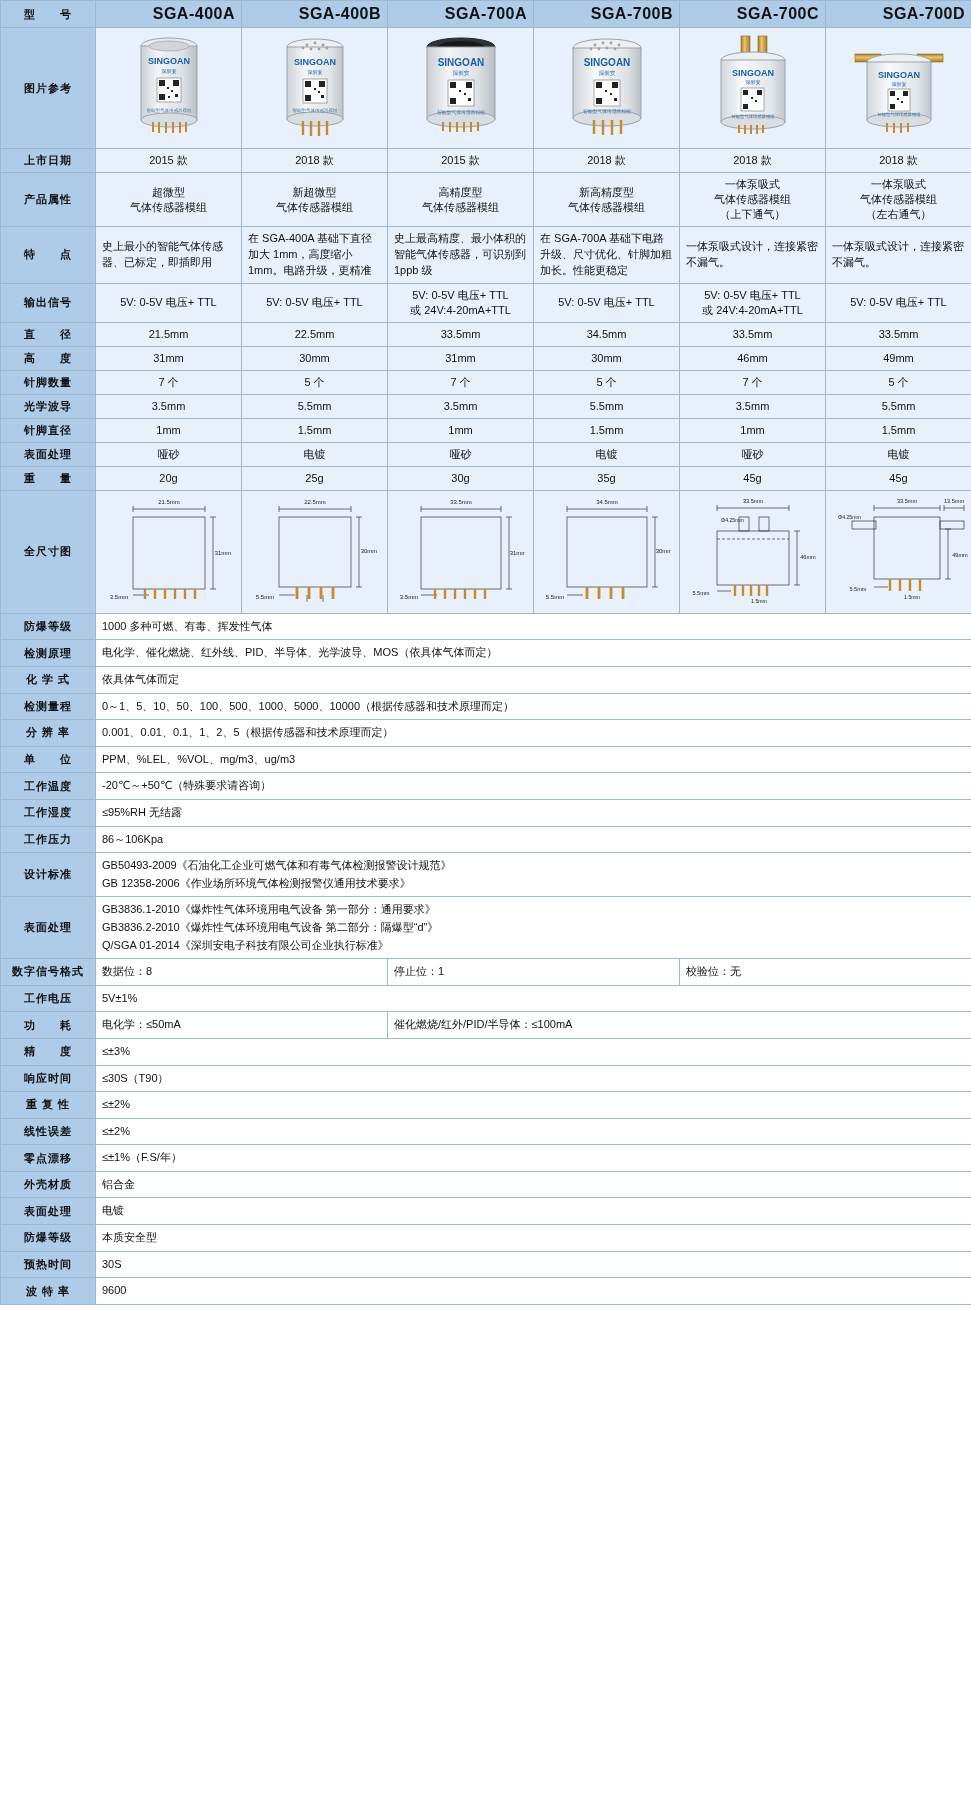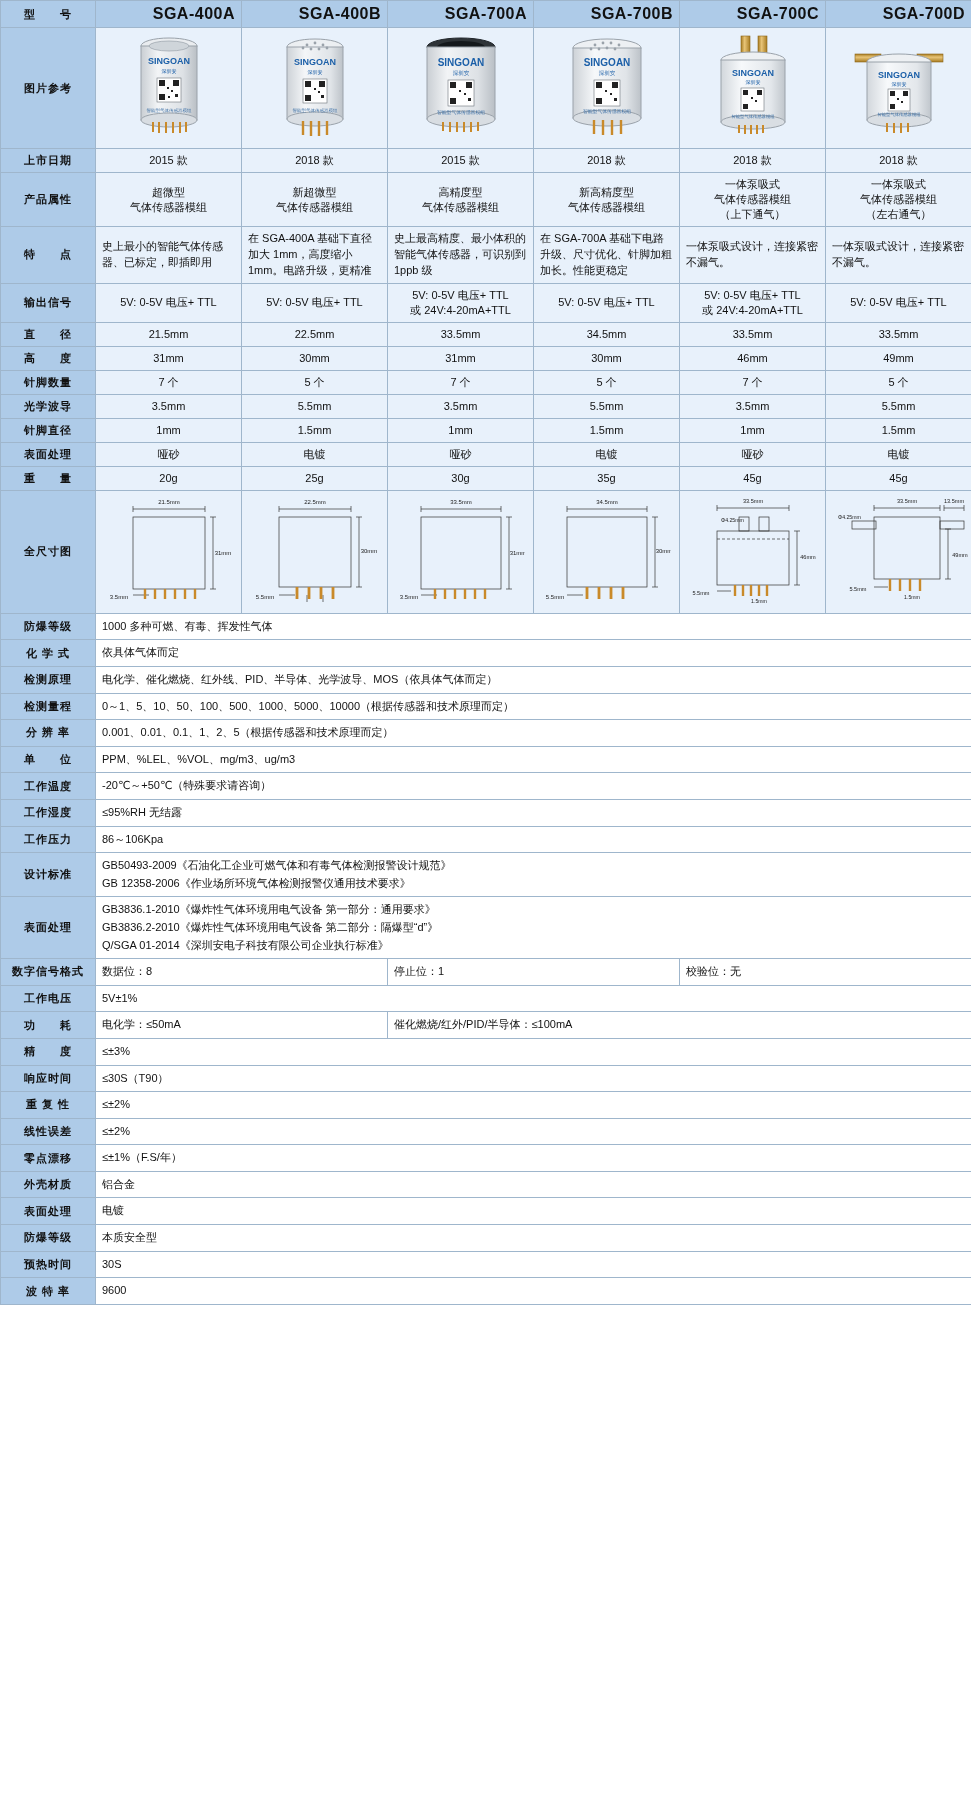--- a/index.html
+++ b/index.html
@@ -644,26 +644,26 @@
         <text x="80" y="104" font-size="5.2" fill="#222" text-anchor="middle" font-family="Liberation Sans, sans-serif">1.5mm</text>
       </svg>
     </td>
   </tr>
 
   <tr>
     <td class="lbl">防爆等级</td>
     <td class="white" colspan="6">1000 多种可燃、有毒、挥发性气体</td>
   </tr>
   <tr>
+    <td class="lbl">检测原理</td>
+    <td class="white" colspan="6">电化学、催化燃烧、红外线、PID、半导体、光学波导、MOS（依具体气体而定）</td>
+  </tr>
+  <tr>
     <td class="lbl">化 学 式</td>
     <td class="white" colspan="6">依具体气体而定</td>
-  </tr>
-  <tr>
-    <td class="lbl">检测原理</td>
-    <td class="white" colspan="6">电化学、催化燃烧、红外线、PID、半导体、光学波导、MOS（依具体气体而定）</td>
   </tr>
   <tr>
     <td class="lbl">检测量程</td>
     <td class="white" colspan="6">0～1、5、10、50、100、500、1000、5000、10000（根据传感器和技术原理而定）</td>
   </tr>
   <tr>
     <td class="lbl">分 辨 率</td>
     <td class="white" colspan="6">0.001、0.01、0.1、1、2、5（根据传感器和技术原理而定）</td>
   </tr>
   <tr>

